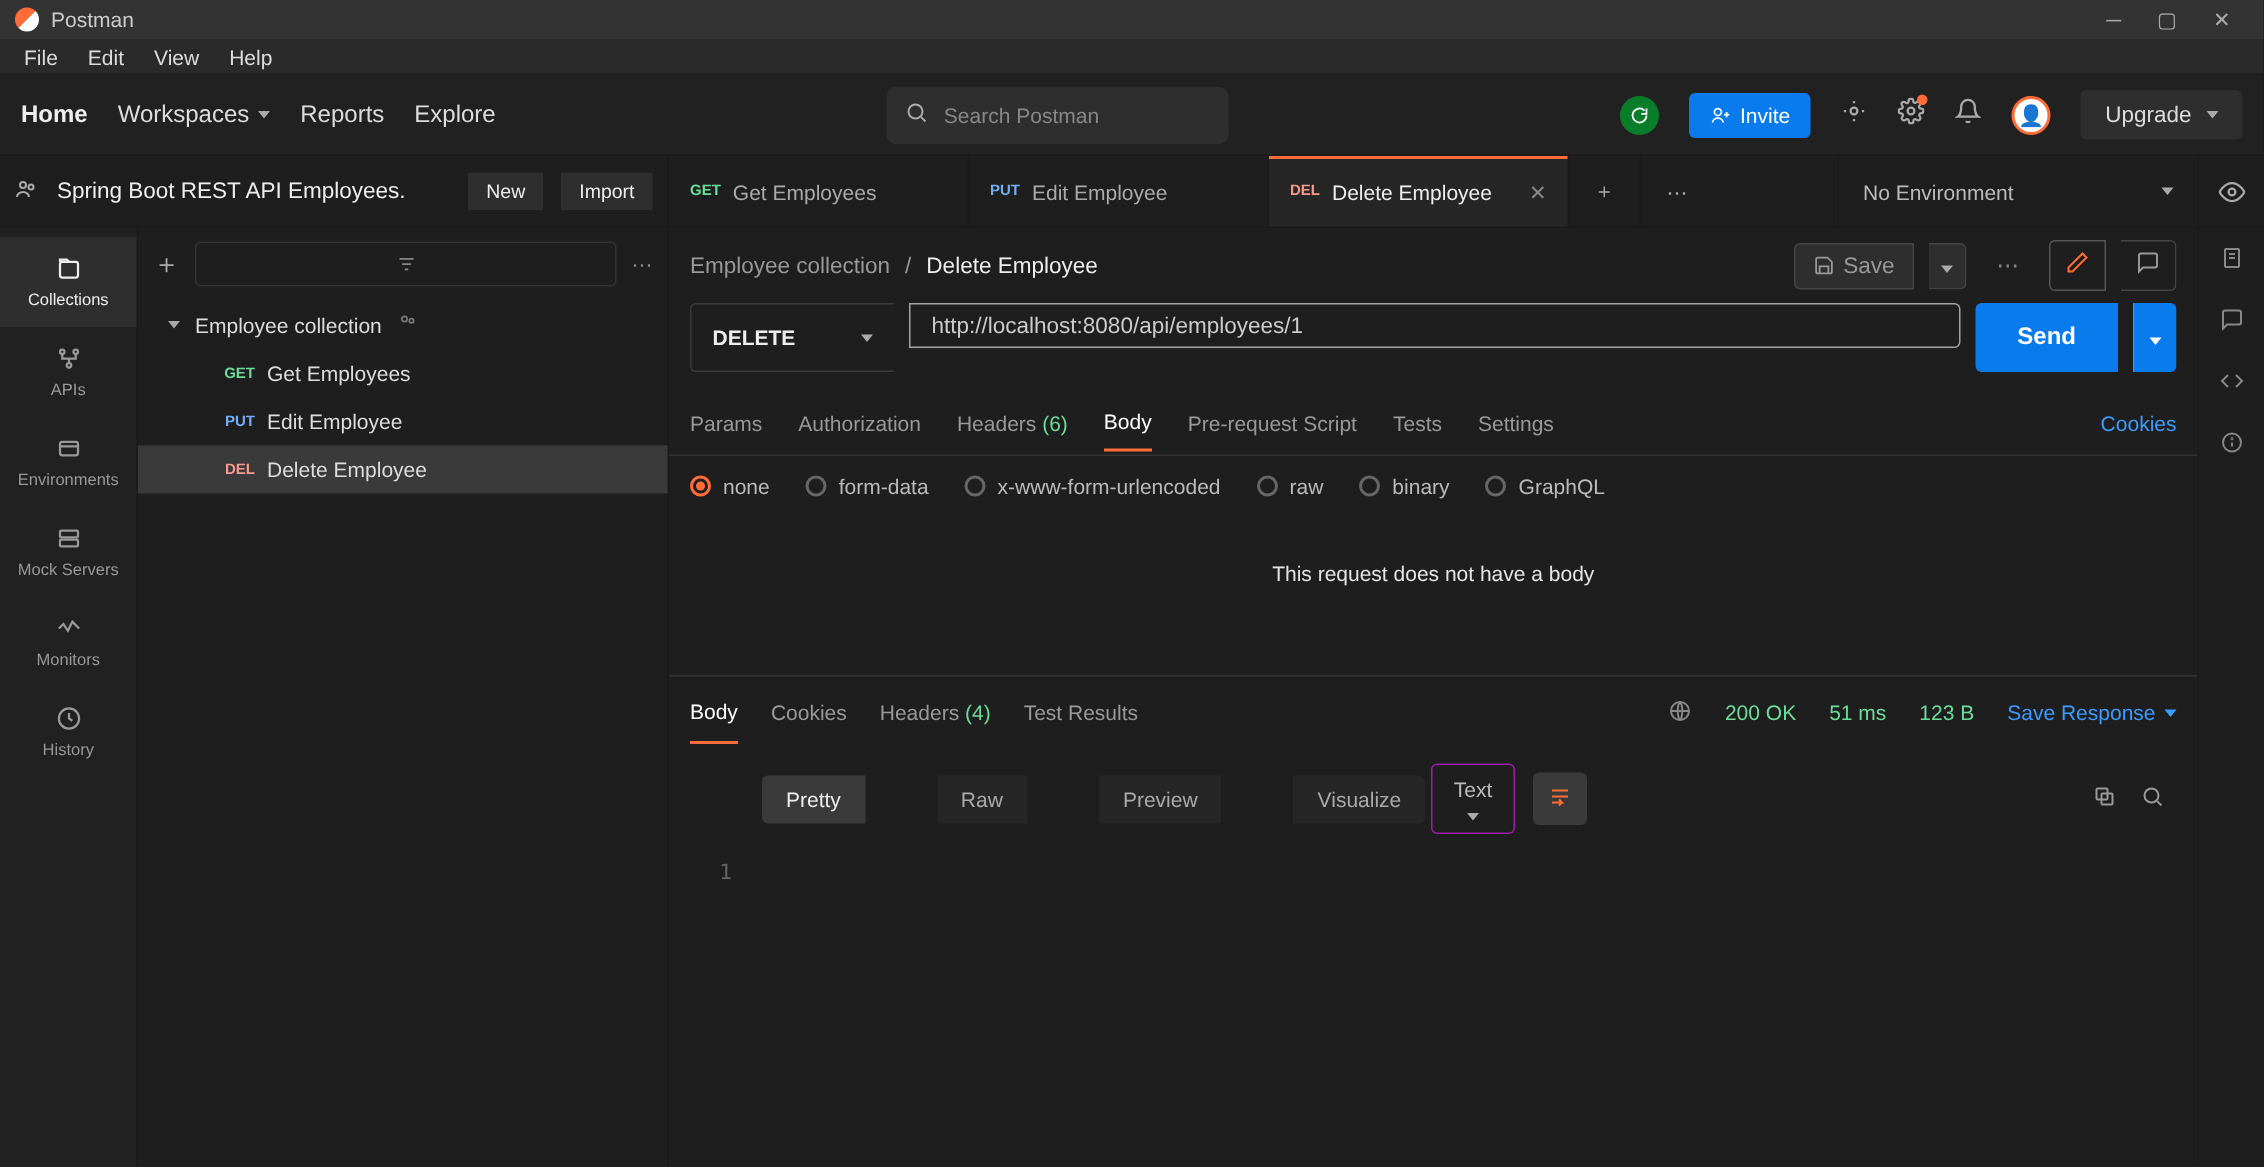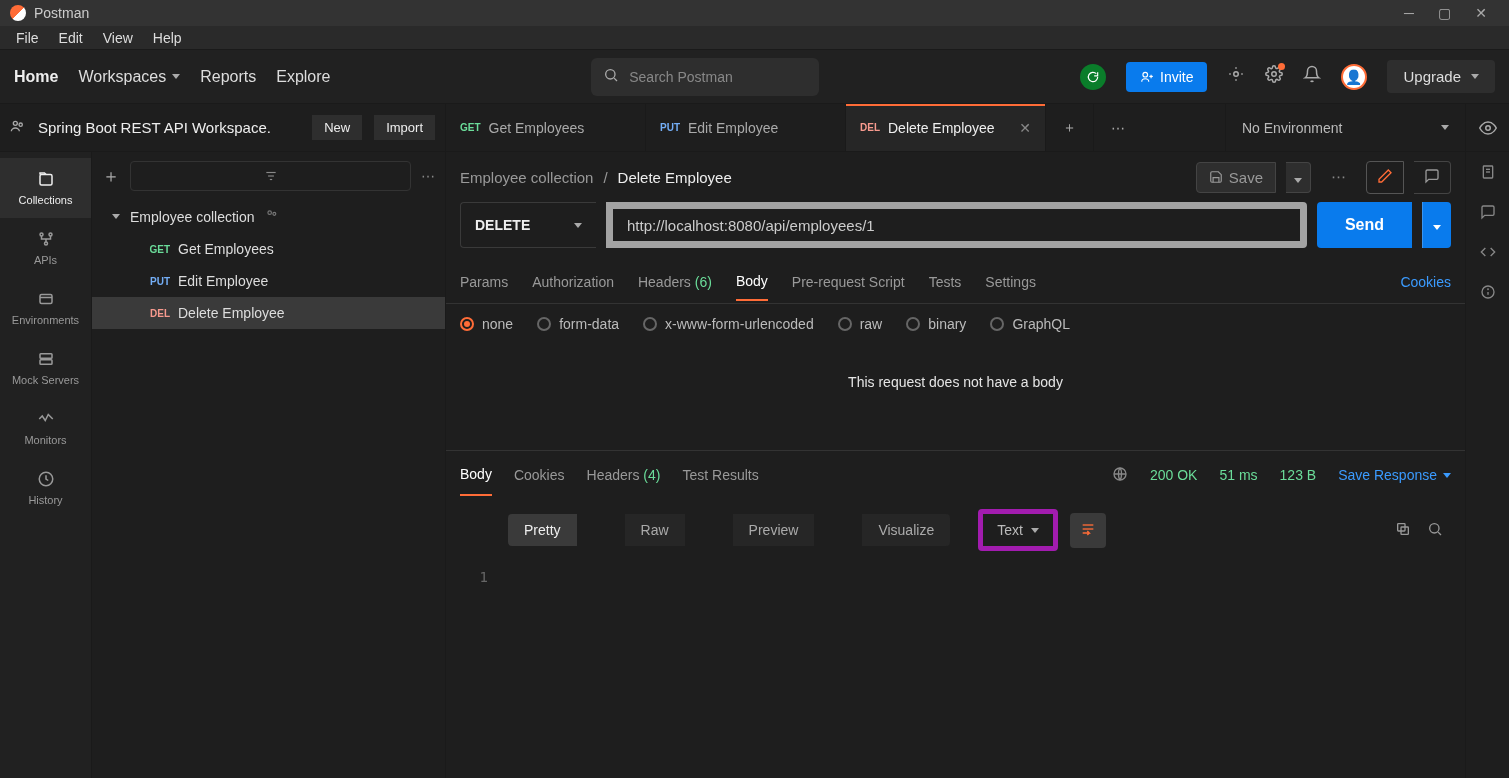--- a/index.html
+++ b/index.html
@@ -326,22 +326,22 @@
   justify-content: space-between;
   padding: 0 14px;
   color: #eee;
   font-weight: 600;
   font-size: 14px;
   cursor: pointer;
   border-radius: 4px 0 0 4px;
 }
 .url-input {
   flex: 1;
-  height: 46px;
-  border: 7px solid #a3a3a3;
+  height: 30px;
+  border: 1px solid #a3a3a3;
   background: transparent;
   color: #ccc;
   padding: 0 14px;
   font-size: 15px;
   border-radius: 0 4px 4px 0;
   outline: none;
 }
 .send-btn {
   background: #097bed;
   color: #fff;
@@ -430,29 +430,30 @@
 .resp-tools .seg {
   padding: 8px 16px;
   color: #aaa;
   cursor: pointer;
   background: #262626;
   margin-left: 48px;
 }
 .resp-tools .seg:first-child { border-radius: 4px 0 0 4px; }
 .resp-tools .seg.active { background: #3a3a3a; color: #eee; }
 .resp-tools .fmt {
-  margin-left: 28px;
+  margin-left: 4px;
   padding: 8px 14px;
-  border: 5px solid #a21caf;
+  border: 1px solid #a21caf;
   color: #bbb;
   cursor: pointer;
   display: flex;
   gap: 8px;
   align-items: center;
   border-radius: 4px;
+  flex-direction: column;
 }
 .resp-tools .wrap-btn {
   margin-left: 12px;
   padding: 8px 10px;
   background: #3a3a3a;
   color: #ff6c37;
   cursor: pointer;
   border-radius: 4px;
 }
 .resp-tools .spacer { flex: 1; }
@@ -571,21 +572,21 @@
 
 <div class="ws-bar">
   <div class="ws-left">
     <span class="ws-ic">
       <svg width="16" height="16" viewBox="0 0 24 24" fill="none" stroke="currentColor" stroke-width="2">
           <circle cx="8" cy="8" r="3"></circle>
           <circle cx="16" cy="10" r="2.5"></circle>
           <path d="M2 20c0-3 3-5 6-5s6 2 6 5"></path>
         </svg>
     </span>
-    <span class="ws-name">Spring Boot REST API Workspace.</span>
+    <span class="ws-name">Spring Boot REST API Employees.</span>
     <span class="btn">New</span>
     <span class="btn">Import</span>
   </div>
   <div class="ws-tabs">
     <div class="req-tab">
       <span class="method-tag m-get">GET</span>
       <span>Get Employees</span>
     </div>
     <div class="req-tab">
       <span class="method-tag m-put">PUT</span>

